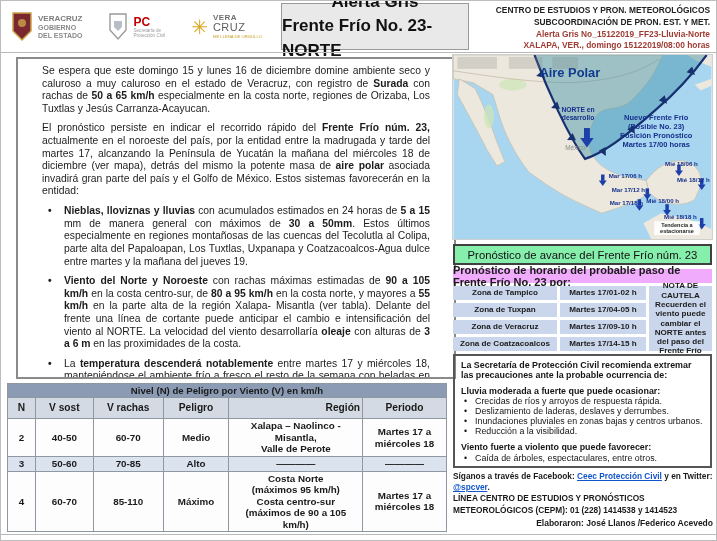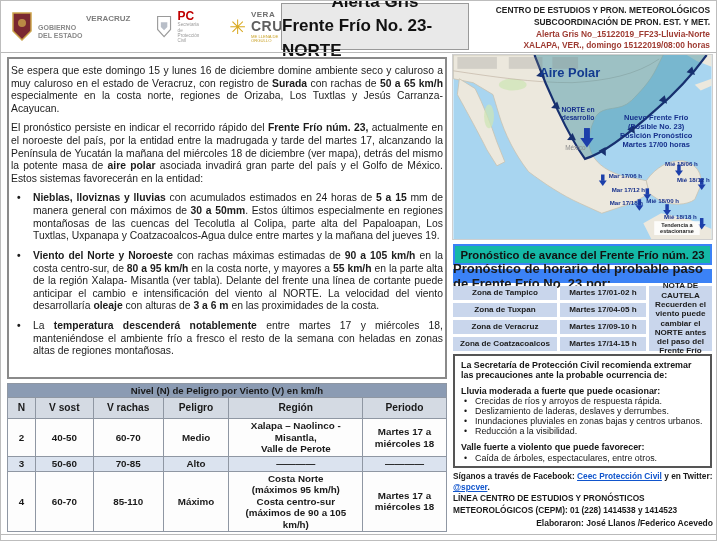--- a/index.html
+++ b/index.html
@@ -6,63 +6,63 @@
   *{box-sizing:border-box;}
   .page{position:relative;width:717px;height:541px;background:#ffffff;
         font-family:"Liberation Sans",sans-serif;color:#1c1c1c;overflow:hidden;
         border:1px solid #bdbdbd;margin:0 auto;}
   .b{font-weight:700;}
 
   
   .logos{position:absolute;left:10px;top:4px;width:265px;height:44px;display:flex;gap:26px;align-items:center;}
   .logo{display:flex;align-items:center;gap:5px;}
   .logo-txt{font-size:7px;line-height:1.15;color:#8a8a8a;font-weight:700;}
-  .logo-txt .big{font-size:8px;color:#7d7d7d;margin-left:48px;}
+  .logo-txt .big{font-size:8px;color:#7d7d7d;}
   .pc-abbr{color:#c00000;font-size:12px;font-weight:700;line-height:1;}
   .pc-sub{font-size:4.6px;color:#9a9a9a;font-weight:400;}
   .vcz{display:flex;flex-direction:column;line-height:1;}
   .vcz .l1{font-size:8px;font-weight:700;color:#6f6f6f;letter-spacing:.5px;}
-  .vcz .l2{font-size:14px;font-weight:700;color:#5f5f5f;letter-spacing:.5px;text-align:right;}
+  .vcz .l2{font-size:11px;font-weight:400;color:#5f5f5f;letter-spacing:.5px;}
   .vcz .tag{font-size:4.2px;color:#c9a227;margin-top:2px;}
   .star{color:#d9a921;font-size:20px;line-height:1;}
   .title-box{position:absolute;left:280px;top:2px;width:188px;height:47px;background:#e9e9e9;
              border:1px solid #9a9a9a;display:flex;flex-direction:column;justify-content:center;
              align-items:center;font-weight:700;font-size:17px;line-height:1.45;color:#111;}
   .org{position:absolute;right:6px;top:4px;width:246px;text-align:right;font-size:8.4px;
        font-weight:700;line-height:1.4;color:#222;}
   .org .red{color:#9e3b32;}
   .hdr-divider{position:absolute;left:0;top:51px;width:717px;height:0;border-top:1px solid #b9b9b9;}
   .bottom-divider{position:absolute;left:0;top:533px;width:717px;height:0;border-top:1px solid #b9b9b9;}
 
   
-  .textbox{position:absolute;left:6px;top:56px;width:440px;height:322px;border:2px solid #8a8a8a;
-           padding:6px 2px;font-size:10.35px;line-height:1.22;text-align:justify;overflow:hidden;}
+  .textbox{position:absolute;left:15px;top:56px;width:440px;height:322px;border:2px solid #8a8a8a;
+           padding:6px 24px;font-size:10.35px;line-height:1.22;text-align:justify;overflow:hidden;}
   .textbox p{margin:0 0 7px 0;}
   .bullet{position:relative;padding-left:22px;margin:0 0 7px 0;}
   .bullet::before{content:"•";position:absolute;left:6px;top:0;font-weight:700;}
 
   
   .windtable{position:absolute;left:6px;top:382px;width:440px;border-collapse:collapse;
              font-size:9.8px;font-weight:700;text-align:center;color:#1a1a1a;}
   .windtable th,.windtable td{border:1px solid #8f97a3;padding:1px 2px;line-height:1.18;}
   .windtable .ttl{background:#8b9bb3;font-size:9.6px;height:14px;}
   .windtable .hdr td{background:#d4dae3;height:21px;font-size:10.2px;}
   .windtable tr.r0 td{background:#fdfdfd;}
   .windtable tr.r1 td{background:#dbe3ef;}
   .windtable tr.r2 td{background:#fdfdfd;}
   .col-n{width:28px;} .col-vs{width:58px;} .col-vr{width:70px;} .col-p{width:66px;}
-  .col-reg{width:134px;} .col-per{width:84px;}
+  .col-reg{width:134px;text-align:right;} .col-per{width:84px;}
 
   
   .map{position:absolute;left:451px;top:53px;width:261px;height:186px;border:1px solid #cfcfcf;}
-  .advance-title{position:absolute;left:452px;top:243px;width:259px;height:21px;background:#14b8a6;
-                 border:2px solid #3b82f6;display:flex;align-items:center;justify-content:center;
-                 font-size:11.3px;font-weight:700;color:#111;}
-  .advance-sub{position:absolute;left:452px;top:268px;width:259px;height:14px;background:#3b82f6;
-               display:flex;align-items:center;justify-content:center;font-size:13px;font-weight:700;color:#1a1a1a;}
+  .advance-title{position:absolute;left:452px;top:243px;width:259px;height:21px;background:#86efac;
+                 border:2px solid #404040;display:flex;align-items:center;justify-content:center;
+                 font-size:11.3px;font-weight:400;color:#111;}
+  .advance-sub{position:absolute;left:452px;top:268px;width:259px;height:14px;background:#f0abfc;
+               display:flex;align-items:center;justify-content:center;font-size:11px;font-weight:700;color:#1a1a1a;}
   .zones{position:absolute;left:452px;top:285px;width:259px;height:65px;display:grid;
          grid-template-columns:104px 86px 1fr;grid-template-rows:repeat(4,1fr);gap:3px;}
   .zcell{background:#c9d6ec;display:flex;align-items:center;justify-content:center;
          font-size:8.1px;font-weight:700;text-align:center;line-height:1.15;}
   .note{grid-column:3;grid-row:1/5;flex-direction:column;padding:2px 3px;}
   .reco{position:absolute;left:452px;top:353px;width:259px;height:114px;border:2px solid #555;
         padding:4px 6px;font-size:8.9px;line-height:1.13;color:#161616;overflow:hidden;}
   .reco .hd{font-weight:700;}
   .reco .sp{height:6px;}
   .reco .it{position:relative;padding-left:14px;}
@@ -290,21 +290,21 @@
 
   <div class="reco">
     <div class="hd">La Secretaría de Protección Civil recomienda extremar las precauciones ante la probable ocurrencia de:</div>
     <div class="sp"></div>
     <div class="hd">Lluvia moderada a fuerte que puede ocasionar:</div>
     <div class="it">Crecidas de ríos y arroyos de respuesta rápida.</div>
     <div class="it">Deslizamiento de laderas, deslaves y derrumbes.</div>
     <div class="it">Inundaciones pluviales en zonas bajas y centros urbanos.</div>
     <div class="it">Reducción a la visibilidad.</div>
     <div class="sp"></div>
-    <div class="hd">Valle fuerte a violento que puede favorecer:</div>
+    <div class="hd">Viento fuerte a violento que puede favorecer:</div>
     <div class="it">Caída  de árboles, espectaculares, entre otros.</div>
 
   </div>
 
   <div class="rfoot">
     <span>Síganos a través de Facebook: </span><a>Ceec Protección Civil</a><span>  y en Twitter: </span><a>@spcver</a><span>.</span>
     <div>LÍNEA CENTRO DE ESTUDIOS Y PRONÓSTICOS METEOROLÓGICOS  (CEPM): 01 (228) 1414538 y 1414523</div>
   </div>
   <div class="elab">Elaboraron:  José Llanos /Federico Acevedo</div>
 

